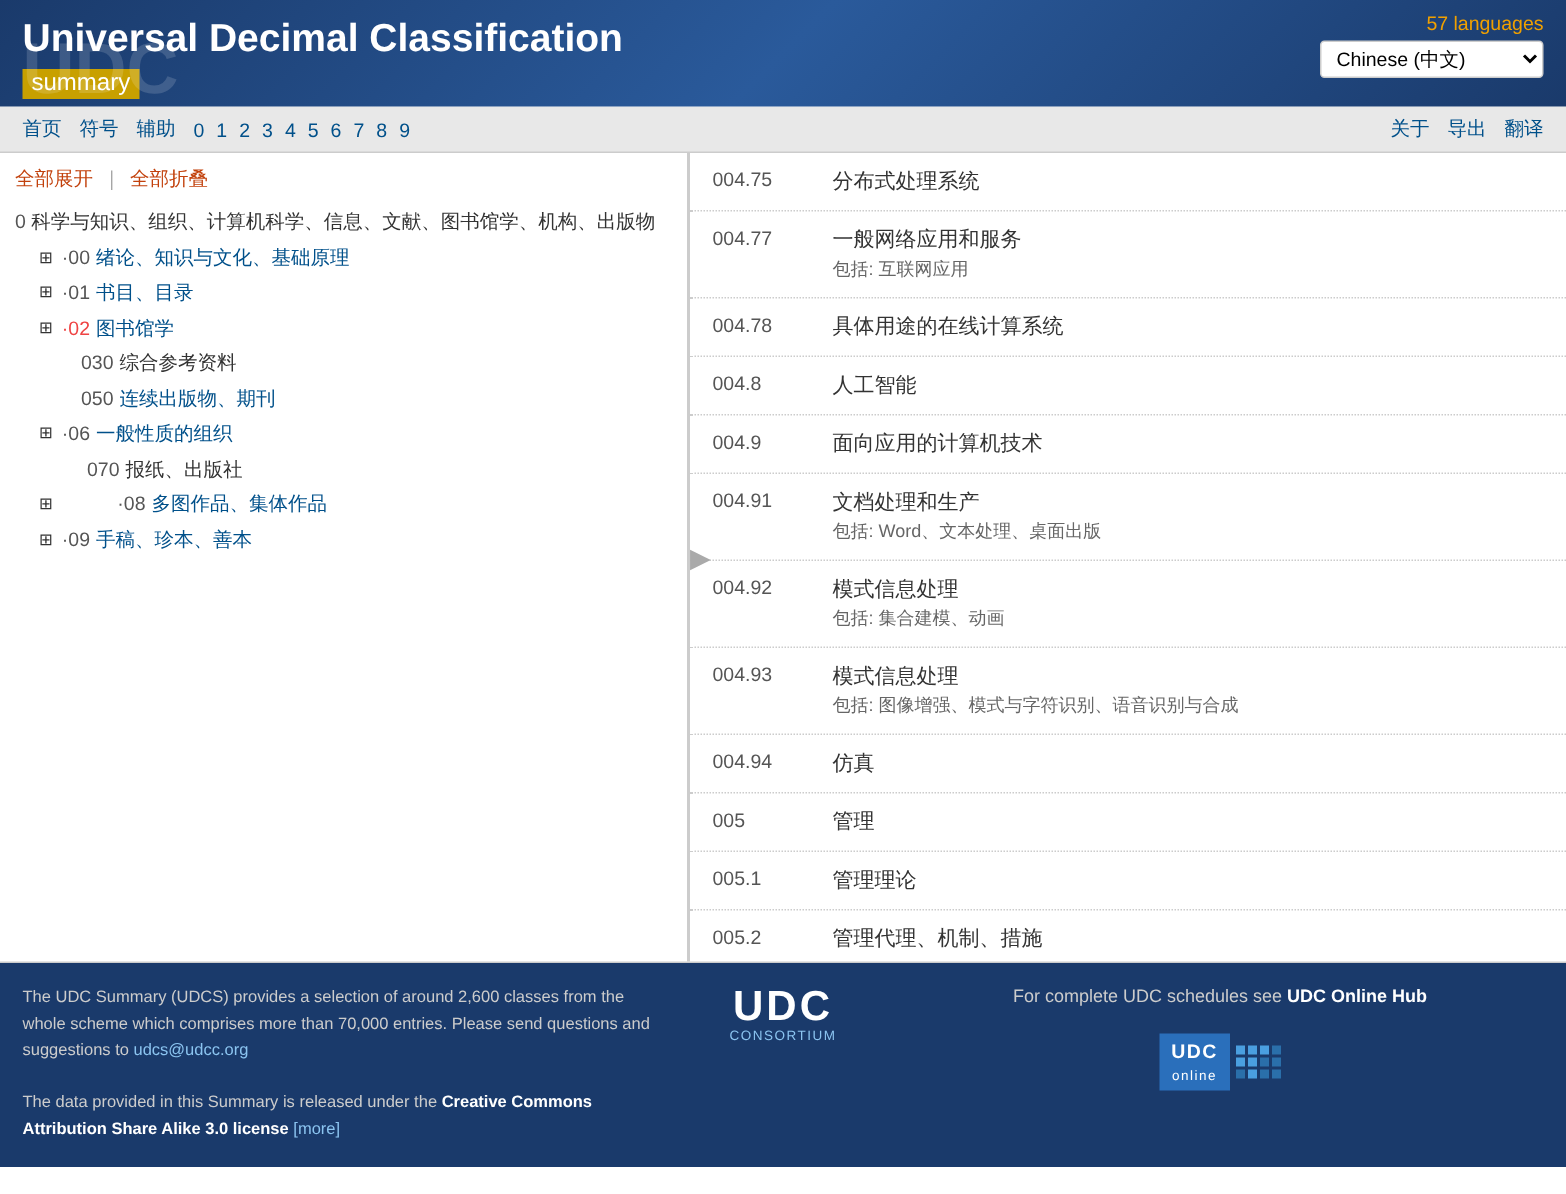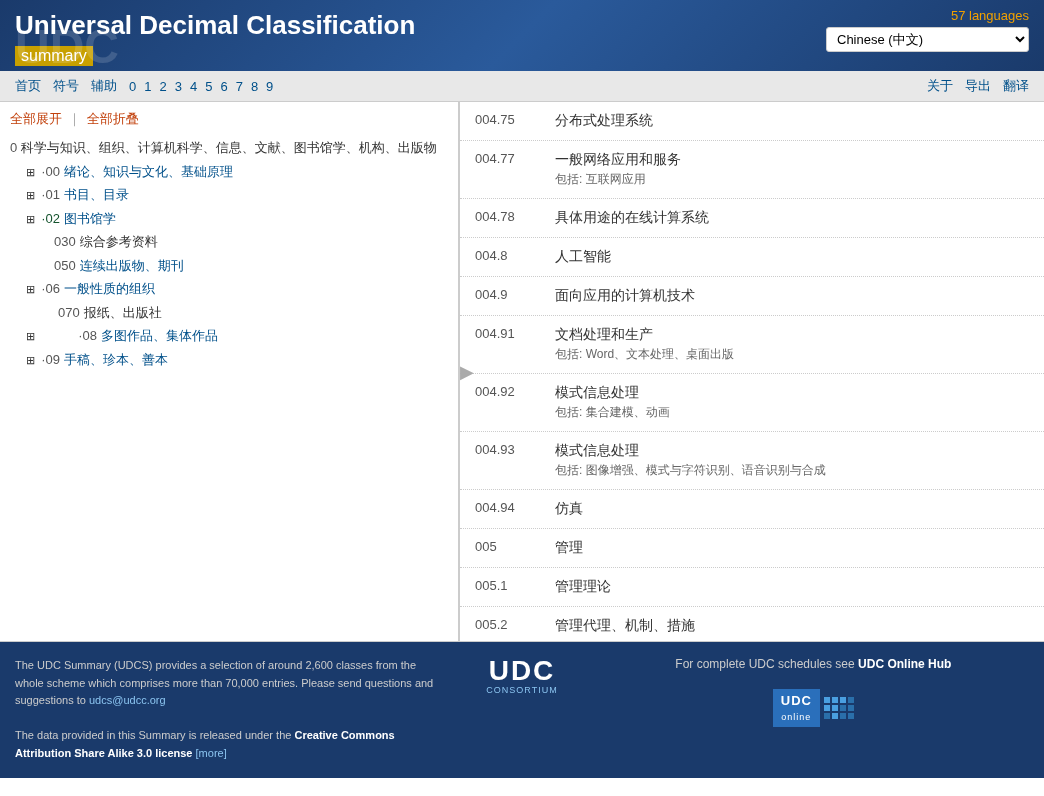--- a/index.html
+++ b/index.html
@@ -45,21 +45,21 @@
       color: #f0a000;
       font-size: 13px;
       display: block;
       margin-bottom: 4px;
     }
     .lang-select {
       padding: 3px 6px;
       font-size: 13px;
       border: 1px solid #ccc;
       border-radius: 3px;
-      width: 203px;
+      width: 149px;
       background: #fff;
       cursor: pointer;
     }
 
     
     #navbar {
       background: #e8e8e8;
       border-bottom: 1px solid #ccc;
       padding: 6px 15px;
       display: flex;
@@ -304,21 +304,21 @@
     <div class="tree-item indent-2">
       <div class="tree-row">
         <span class="expand-btn">⊞</span>
         <span style="color:#555;">·01 </span>
           <a class="nav-link">书目、目录</a>
       </div>
     </div>
     <div class="tree-item indent-2">
       <div class="tree-row">
         <span class="expand-btn">⊞</span>
-        <span style="color:#14532d;">·02 </span>
+        <span style="color:#ef4444;">·02 </span>
           <a class="nav-link">图书馆学</a>
       </div>
     </div>
     <div class="tree-item indent-3">
       <div class="tree-row">
         <span style="margin-left:16px; color:#555;">030 </span>
           <span style="color:#333;">综合参考资料</span>
       </div>
     </div>
     <div class="tree-item indent-3">

